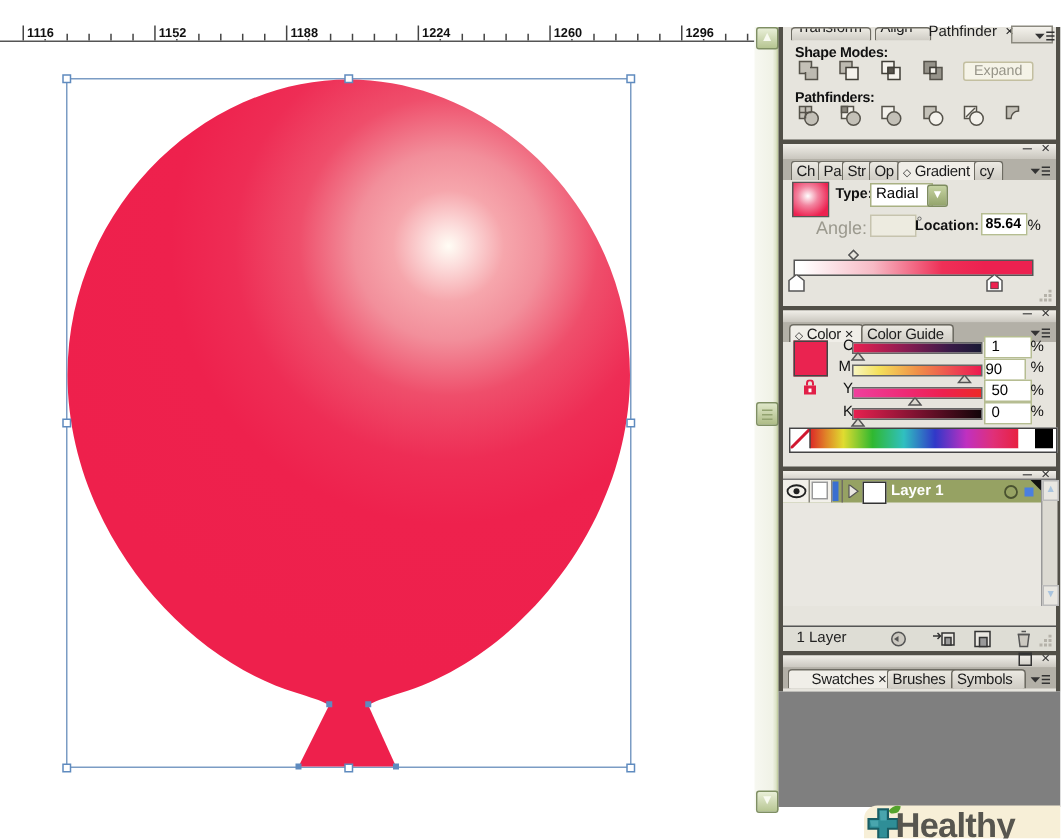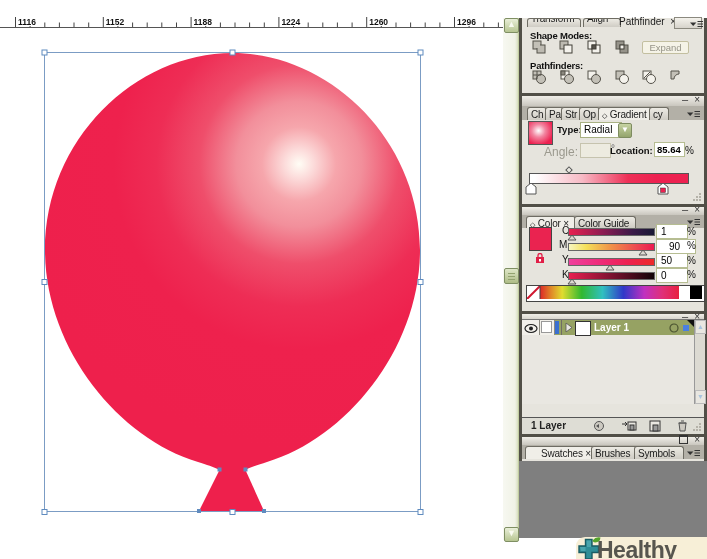--- a/index.html
+++ b/index.html
@@ -309,21 +309,21 @@
       <path d="M5,0 L9,5 L1,5 Z" fill="#dcd9d1" stroke="#555" stroke-width="1"></path>
     </svg>
   <div class="abs lbl" style="left:40px;top:62px;">K</div>
   <div class="abs" style="left:46px;top:65px;width:85px;height:6px;border:1px solid #666;background:linear-gradient(90deg,#e82050,#7c1230 50%,#120408);"></div>
   <svg class="abs" style="left:45px;top:72px" width="10" height="6">
       <path d="M5,0 L9,5 L1,5 Z" fill="#dcd9d1" stroke="#555" stroke-width="1"></path>
     </svg>
 
   <div class="vbox" style="left:134px;top:17px;width:26px;height:13px;line-height:13px;padding-left:4px;">1</div>
   <div class="abs lbl" style="left:165px;top:19px;">%</div>
-  <div class="vbox" style="left:134px;top:32px;width:26px;height:13px;line-height:13px;padding-left:12px;">90</div>
+  <div class="vbox" style="left:134px;top:32px;width:26px;height:13px;line-height:13px;padding-left:0;">90</div>
   <div class="abs lbl" style="left:165px;top:33px;">%</div>
   <div class="vbox" style="left:134px;top:46px;width:26px;height:13px;line-height:13px;padding-left:4px;">50</div>
   <div class="abs lbl" style="left:165px;top:48px;">%</div>
   <div class="vbox" style="left:134px;top:61px;width:26px;height:13px;line-height:13px;padding-left:4px;">0</div>
   <div class="abs lbl" style="left:165px;top:62px;">%</div>
 
   <div class="abs" style="left:4px;top:78px;width:177px;height:15px;border:1px solid #444;background:#fff;">
     <svg width="175" height="13" style="display:block">
       <defs>
           <linearGradient id="spec" x1="0" y1="0" x2="1" y2="0">
@@ -389,21 +389,21 @@
           <path d="M0,0 L7,0 L7,7 Z" fill="#111"></path>
         </svg>
     </div>
 
     <div class="abs" style="left:172px;top:0;width:10px;height:84px;background:#dcdad2;border-left:1px solid #999;">
       <div class="abs" style="left:0;top:0;width:9px;height:12px;background:#e9e7e1;border:1px solid #bbb;color:#a9c4de;font-size:7px;text-align:center;line-height:11px;">▲</div>
       <div class="abs" style="left:0;bottom:0;width:9px;height:12px;background:#e9e7e1;border:1px solid #bbb;color:#a9c4de;font-size:7px;text-align:center;line-height:11px;">▼</div>
     </div>
   </div>
 
-  <div class="abs" style="left:0;top:103px;width:182px;height:16px;background:#deddd5;border-top:1px solid #555;font-weight:bold;">
+  <div class="abs" style="left:0;top:103px;width:182px;height:16px;background:#deddd5;border-top:1px solid #555;">
     <div class="abs" style="left:9px;top:2px;font-size:10px;color:#222;">1 Layer</div>
     <svg class="abs" style="left:70px;top:2px" width="14" height="12">
         <circle cx="7" cy="6" r="4.5" fill="#ccc9c1" stroke="#555"></circle>
         <path d="M4,6 l3,-2 v4 z" fill="#555"></path>
       </svg>
     <svg class="abs" style="left:99px;top:2px" width="16" height="12">
         <path d="M1,4 h5 m-2,-2 l2,2 -2,2" stroke="#333" fill="none"></path>
         <rect x="7" y="2" width="8" height="8" fill="#e9e7e1" stroke="#333"></rect>
         <rect x="9" y="5" width="4" height="5" fill="#999" stroke="#333"></rect>
       </svg>

